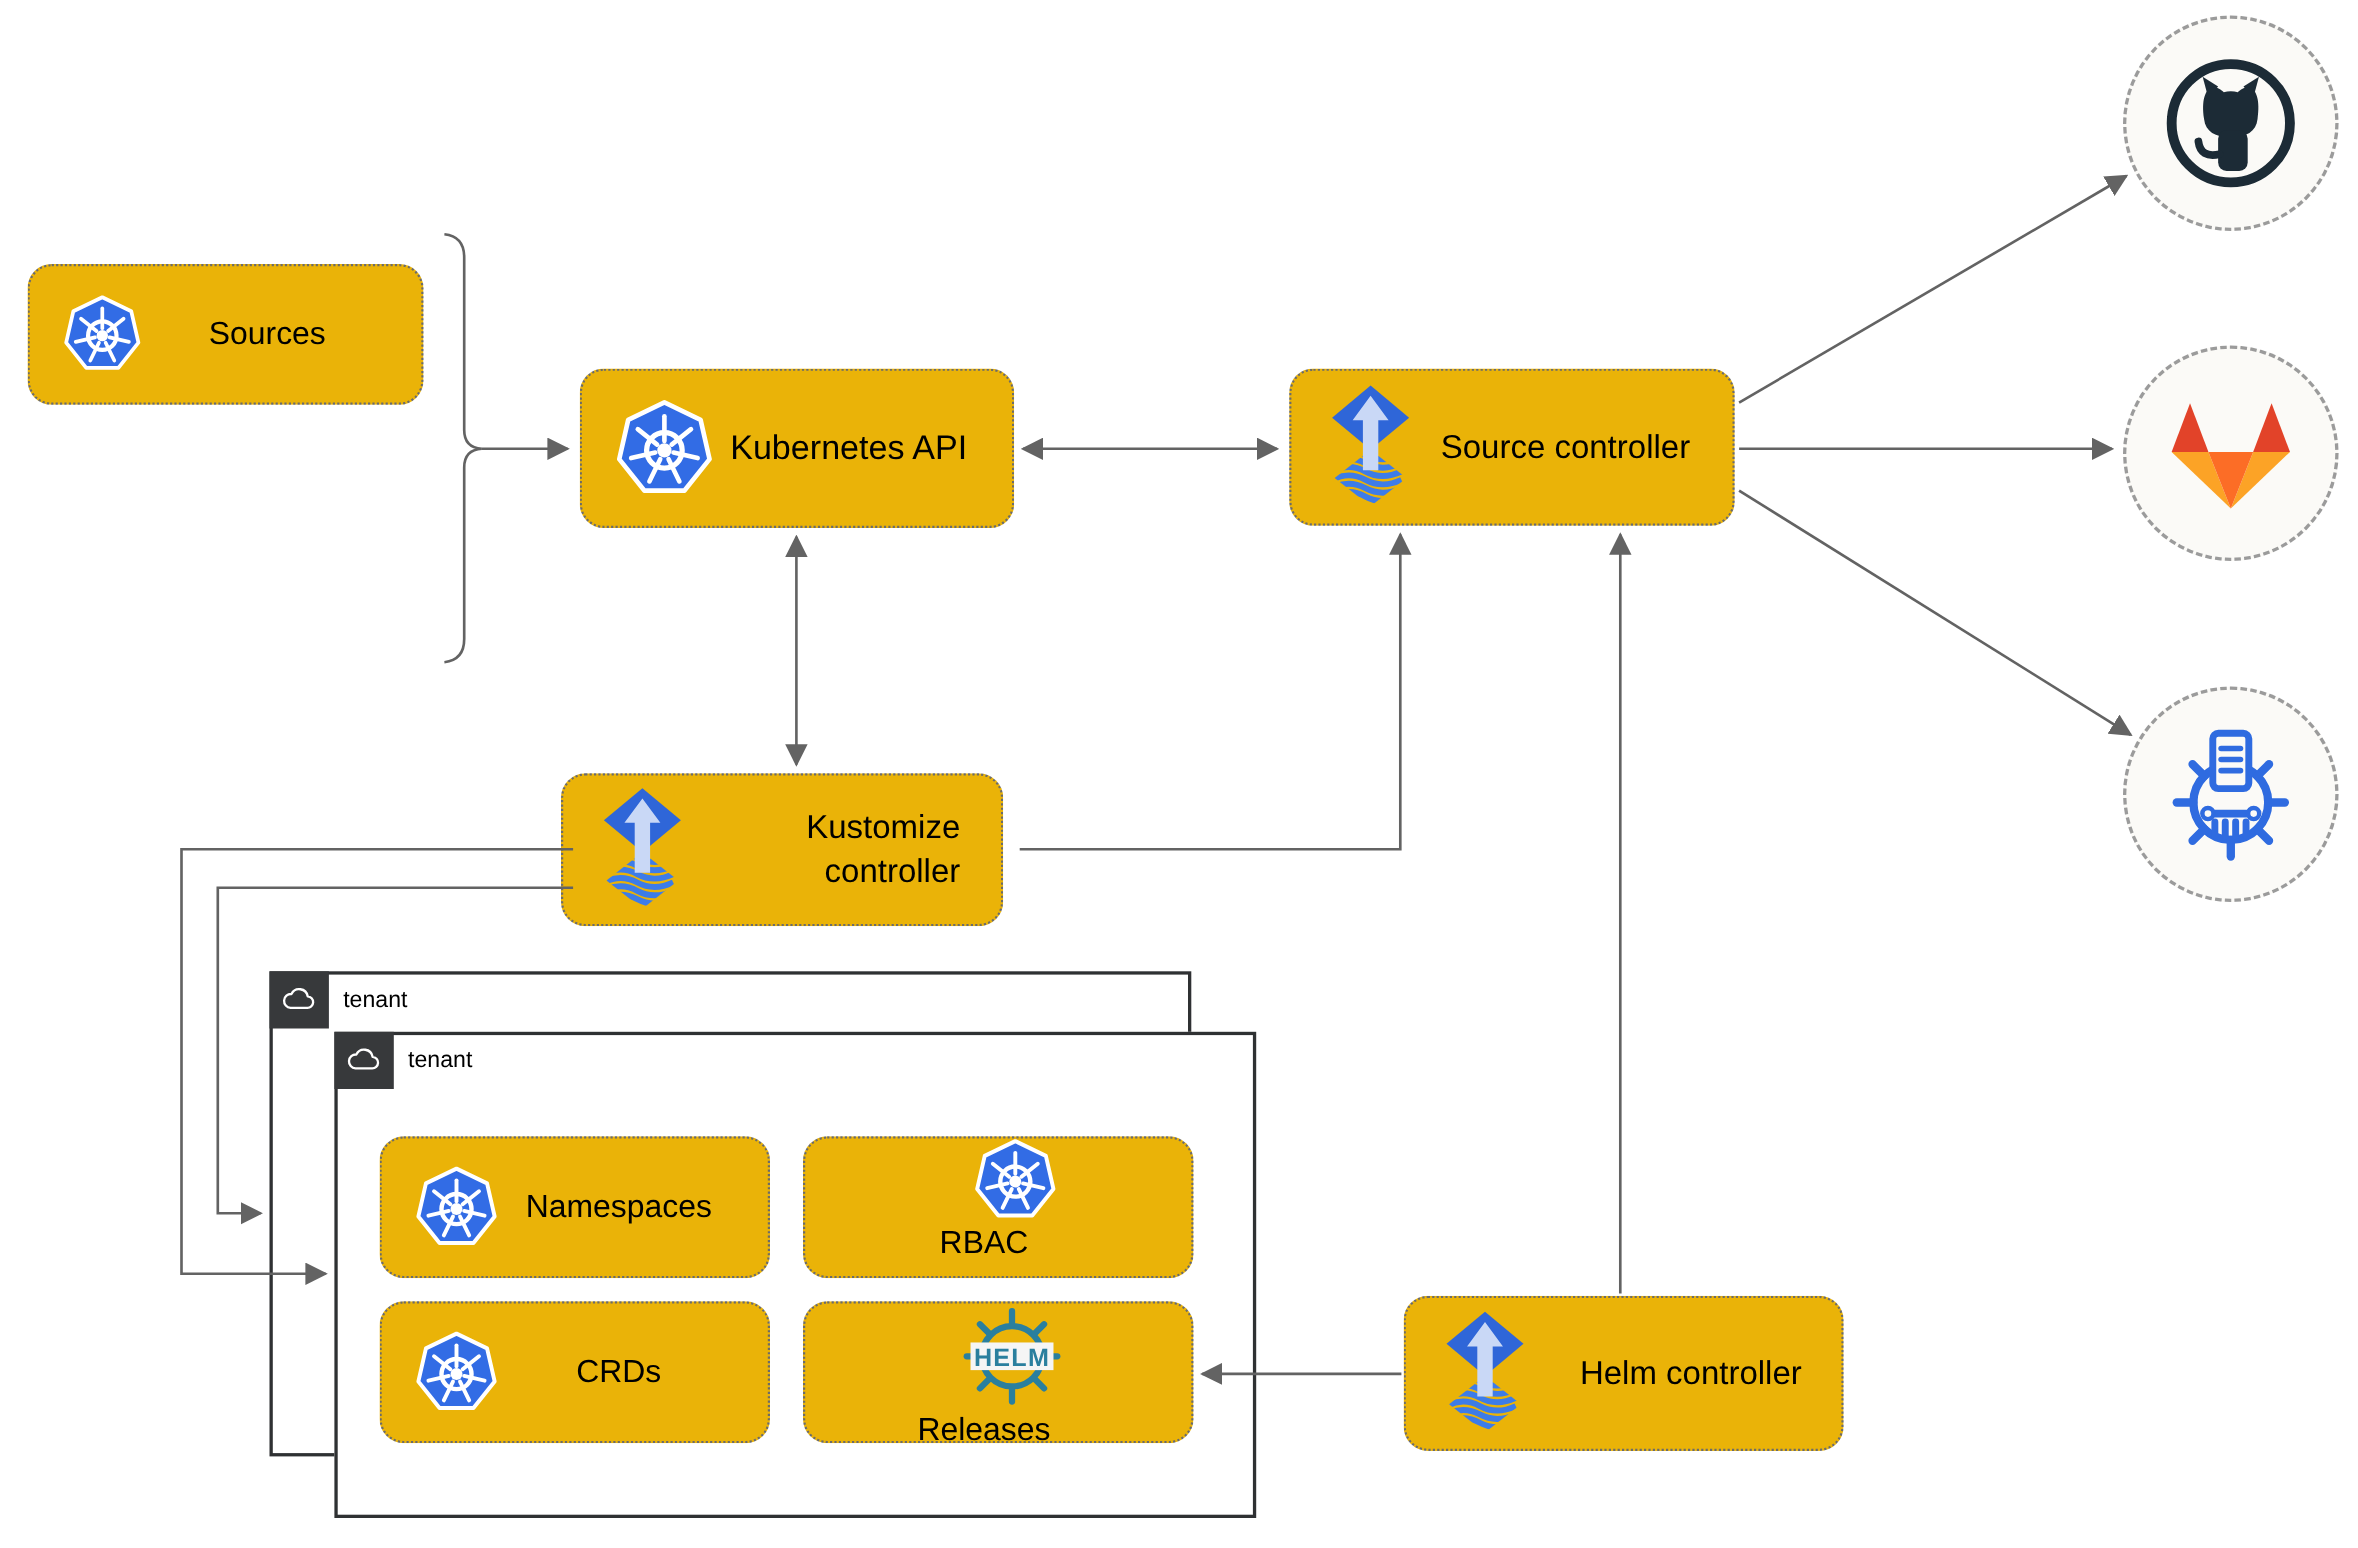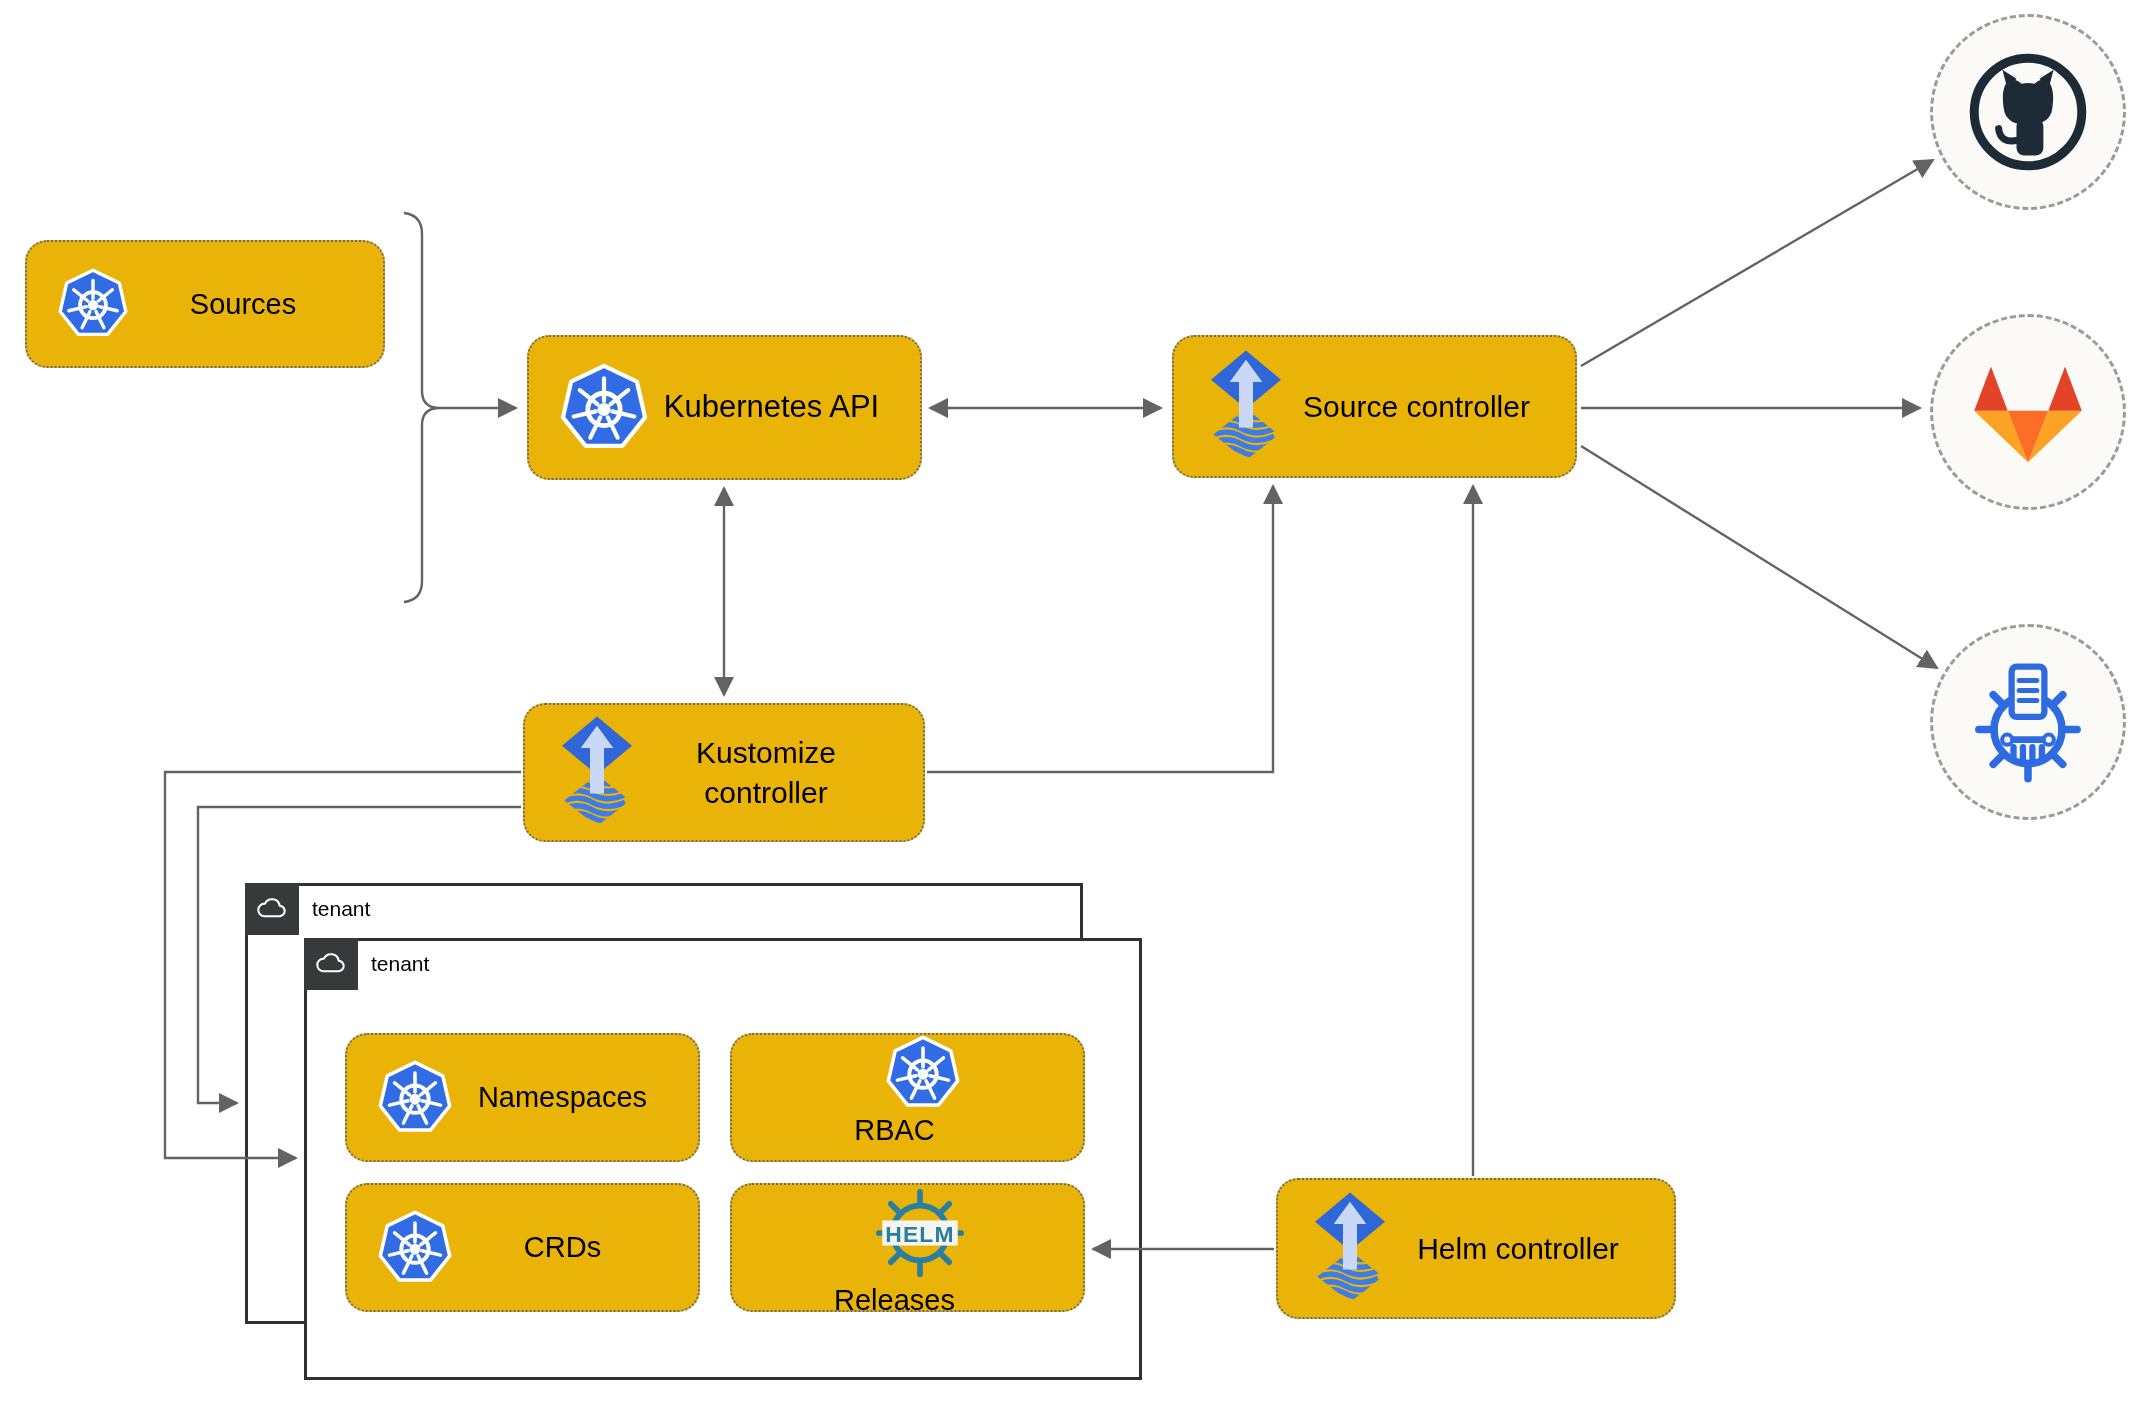--- a/index.html
+++ b/index.html
@@ -4,21 +4,21 @@
 <style>
   html,body{margin:0;padding:0;background:#fff;}
   .canvas{position:relative;width:2144px;height:1407px;background:#ffffff;overflow:hidden;
           font-family:"Liberation Sans",sans-serif;}
   
   .node{position:absolute;background:#eab308;border:2px dotted #6b6b6b;border-radius:22px;
         display:flex;align-items:center;box-sizing:border-box;z-index:4;}
   .node .nicon{flex:0 0 auto;margin-left:30px;display:flex;align-items:center;}
   .node .nlabel{flex:1;text-align:center;font-size:29px;color:#000;line-height:1.32;
                 padding-right:26px;white-space:pre-line;}
-  .node--ctrl .nlabel{font-size:30px;max-width:240px;margin:0 auto;padding-right:30px;}
+  .node--ctrl .nlabel{font-size:30px;max-width:240px;margin:0 auto;padding-right:30px;text-align:right;}
   
   .tenant{position:absolute;background:#ffffff;border:3px solid #2f3133;box-sizing:border-box;}
   .tenant .badge{position:absolute;top:-3px;left:-3px;width:54px;height:52px;background:#37393b;
                  display:flex;align-items:center;justify-content:center;}
   .tenant .tlabel{position:absolute;top:-3px;left:64px;height:52px;line-height:52px;
                   font-size:21px;color:#000;}
   
   .endpoint{position:absolute;width:196px;height:196px;border-radius:50%;
             border:3px dashed #9b9b9b;background:#fbfaf7;box-sizing:border-box;
             display:flex;align-items:center;justify-content:center;z-index:4;}
@@ -172,21 +172,21 @@
 
   <div class="node node--ctrl" style="left:1172px;top:335px;width:405px;height:143px;">
     <span class="nicon">
       <svg width="84" height="117">
           <use href="#sym-flux"></use>
         </svg>
       </span>
     <span class="nlabel">Source controller</span>
   </div>
 
-  <div class="node node--ctrl" style="left:523px;top:703px;width:402px;height:139px;">
+  <div class="node node--ctrl" style="left:510px;top:703px;width:402px;height:139px;">
     <span class="nicon">
       <svg width="84" height="117">
           <use href="#sym-flux"></use>
         </svg>
       </span>
     <span class="nlabel">Kustomize controller</span>
   </div>
 
   <div class="node node--ctrl" style="left:1276px;top:1178px;width:400px;height:141px;">
     <span class="nicon">

